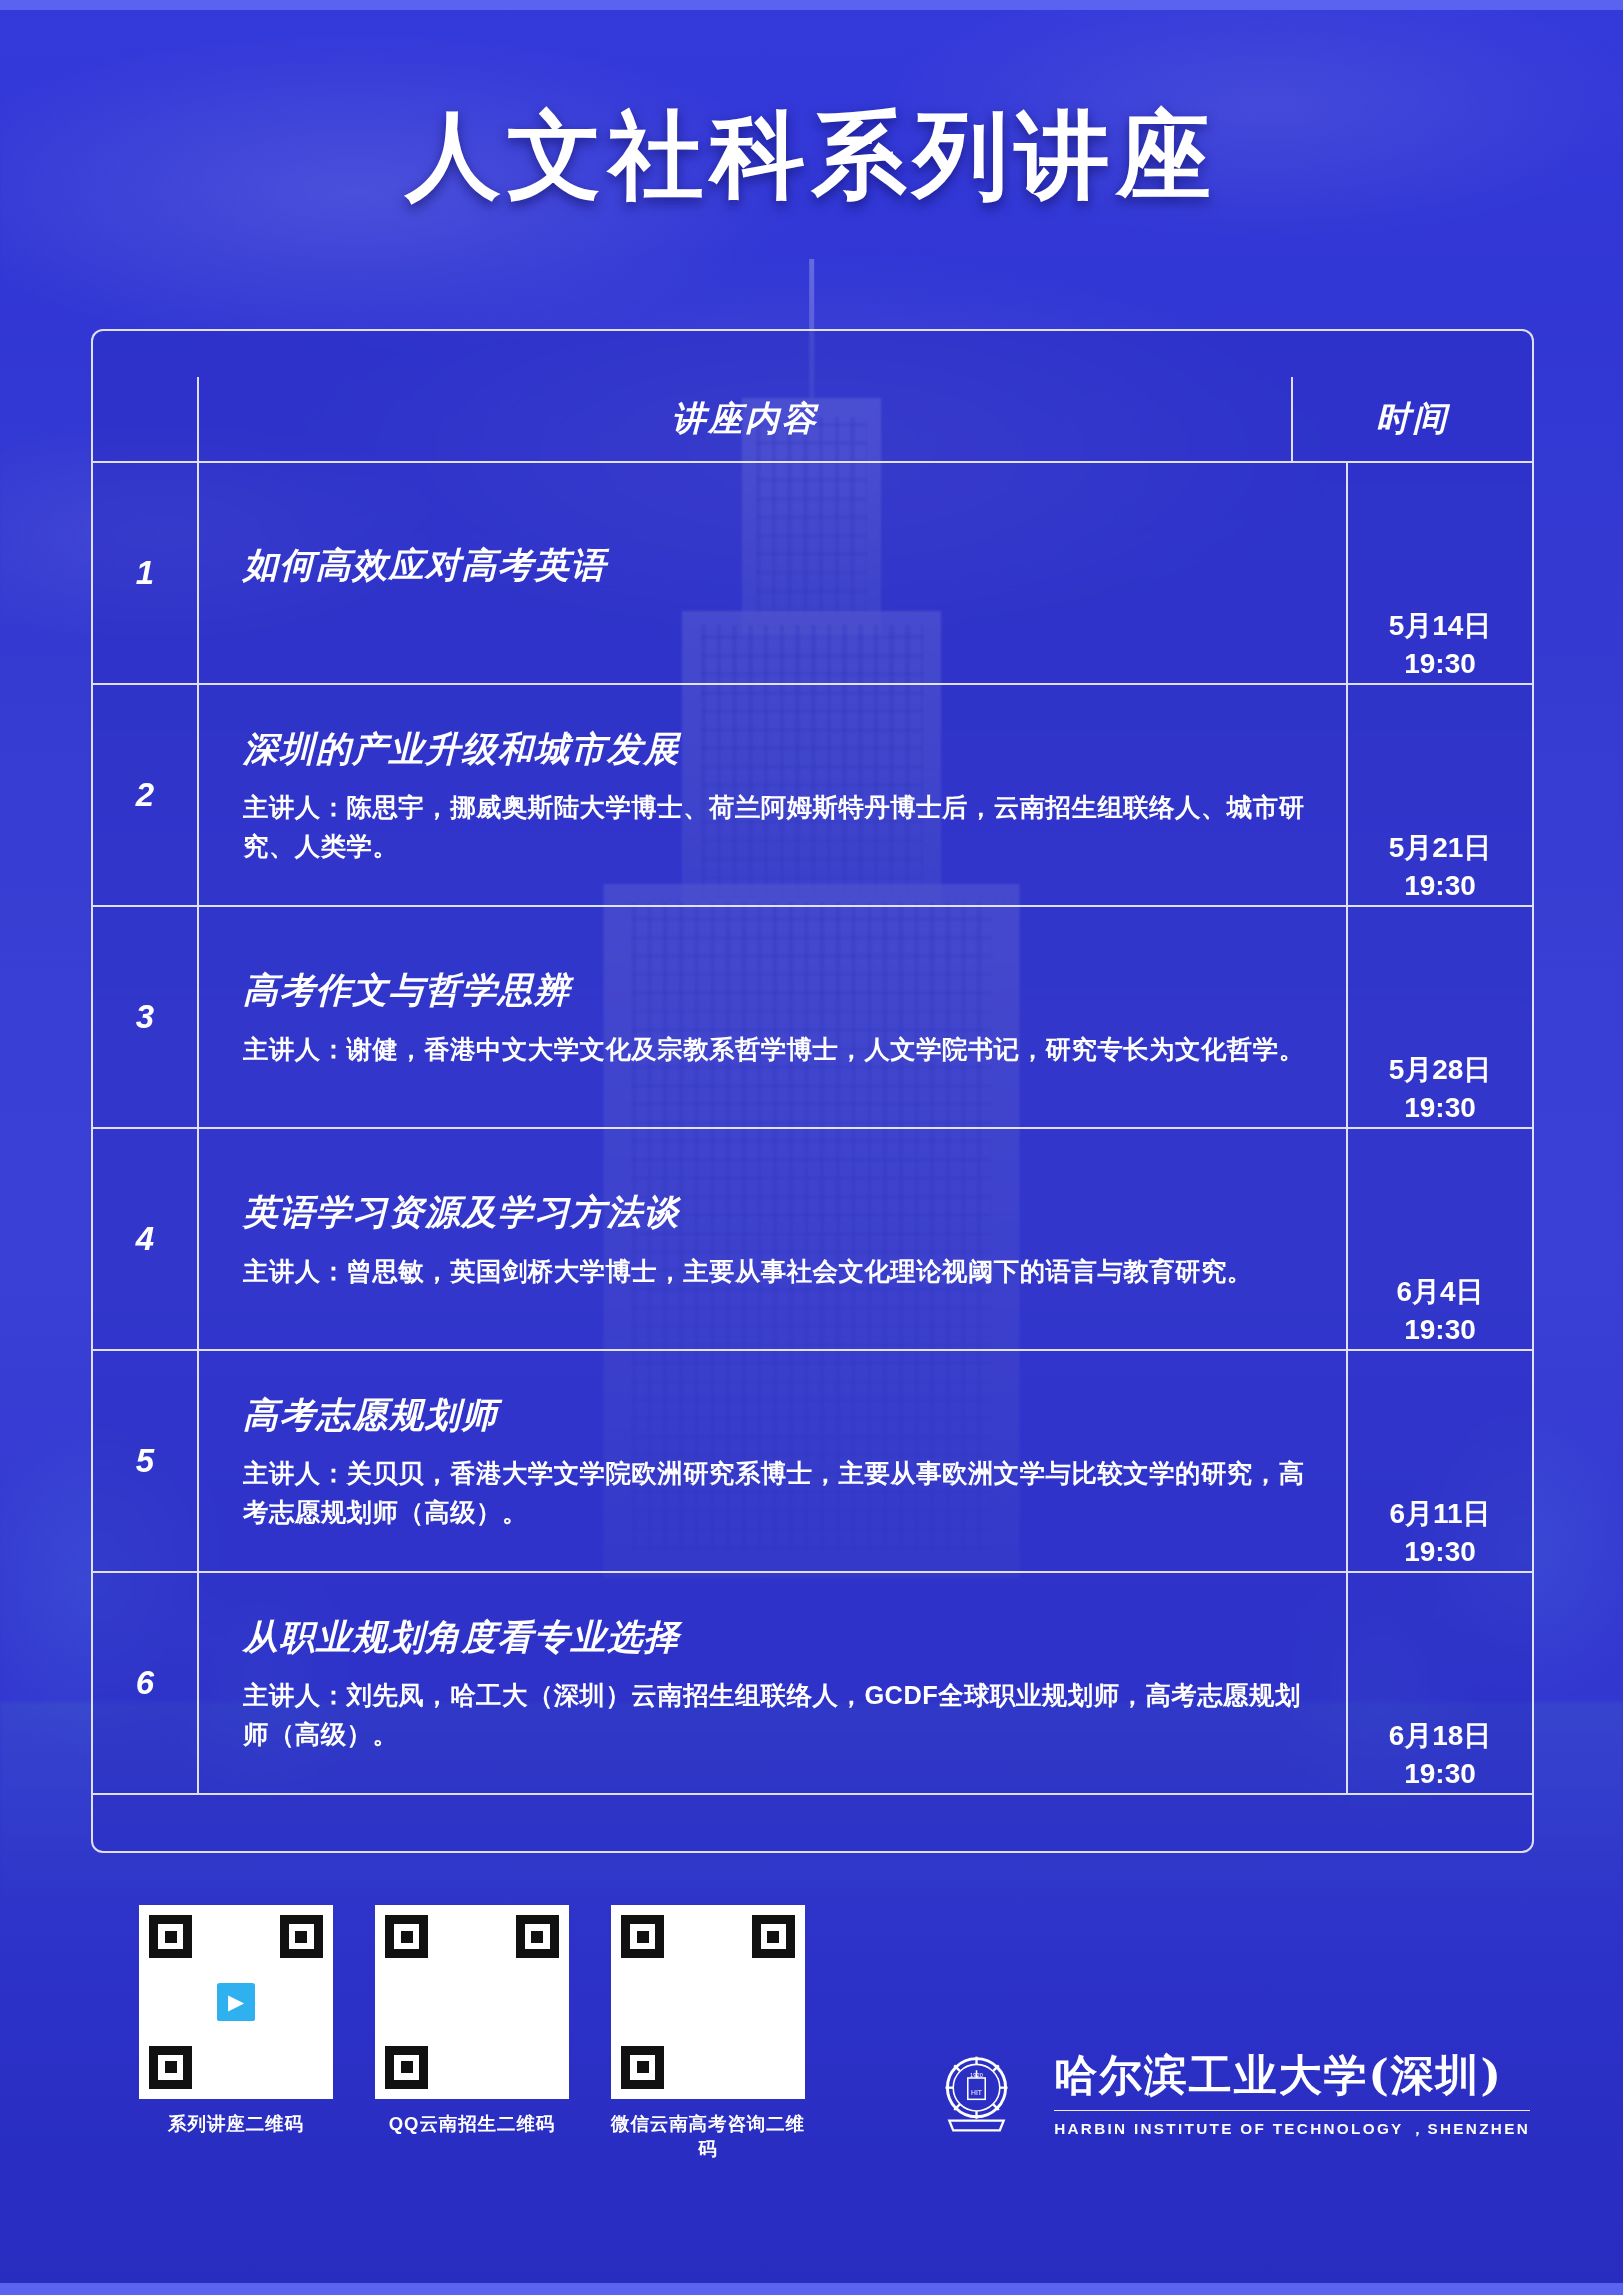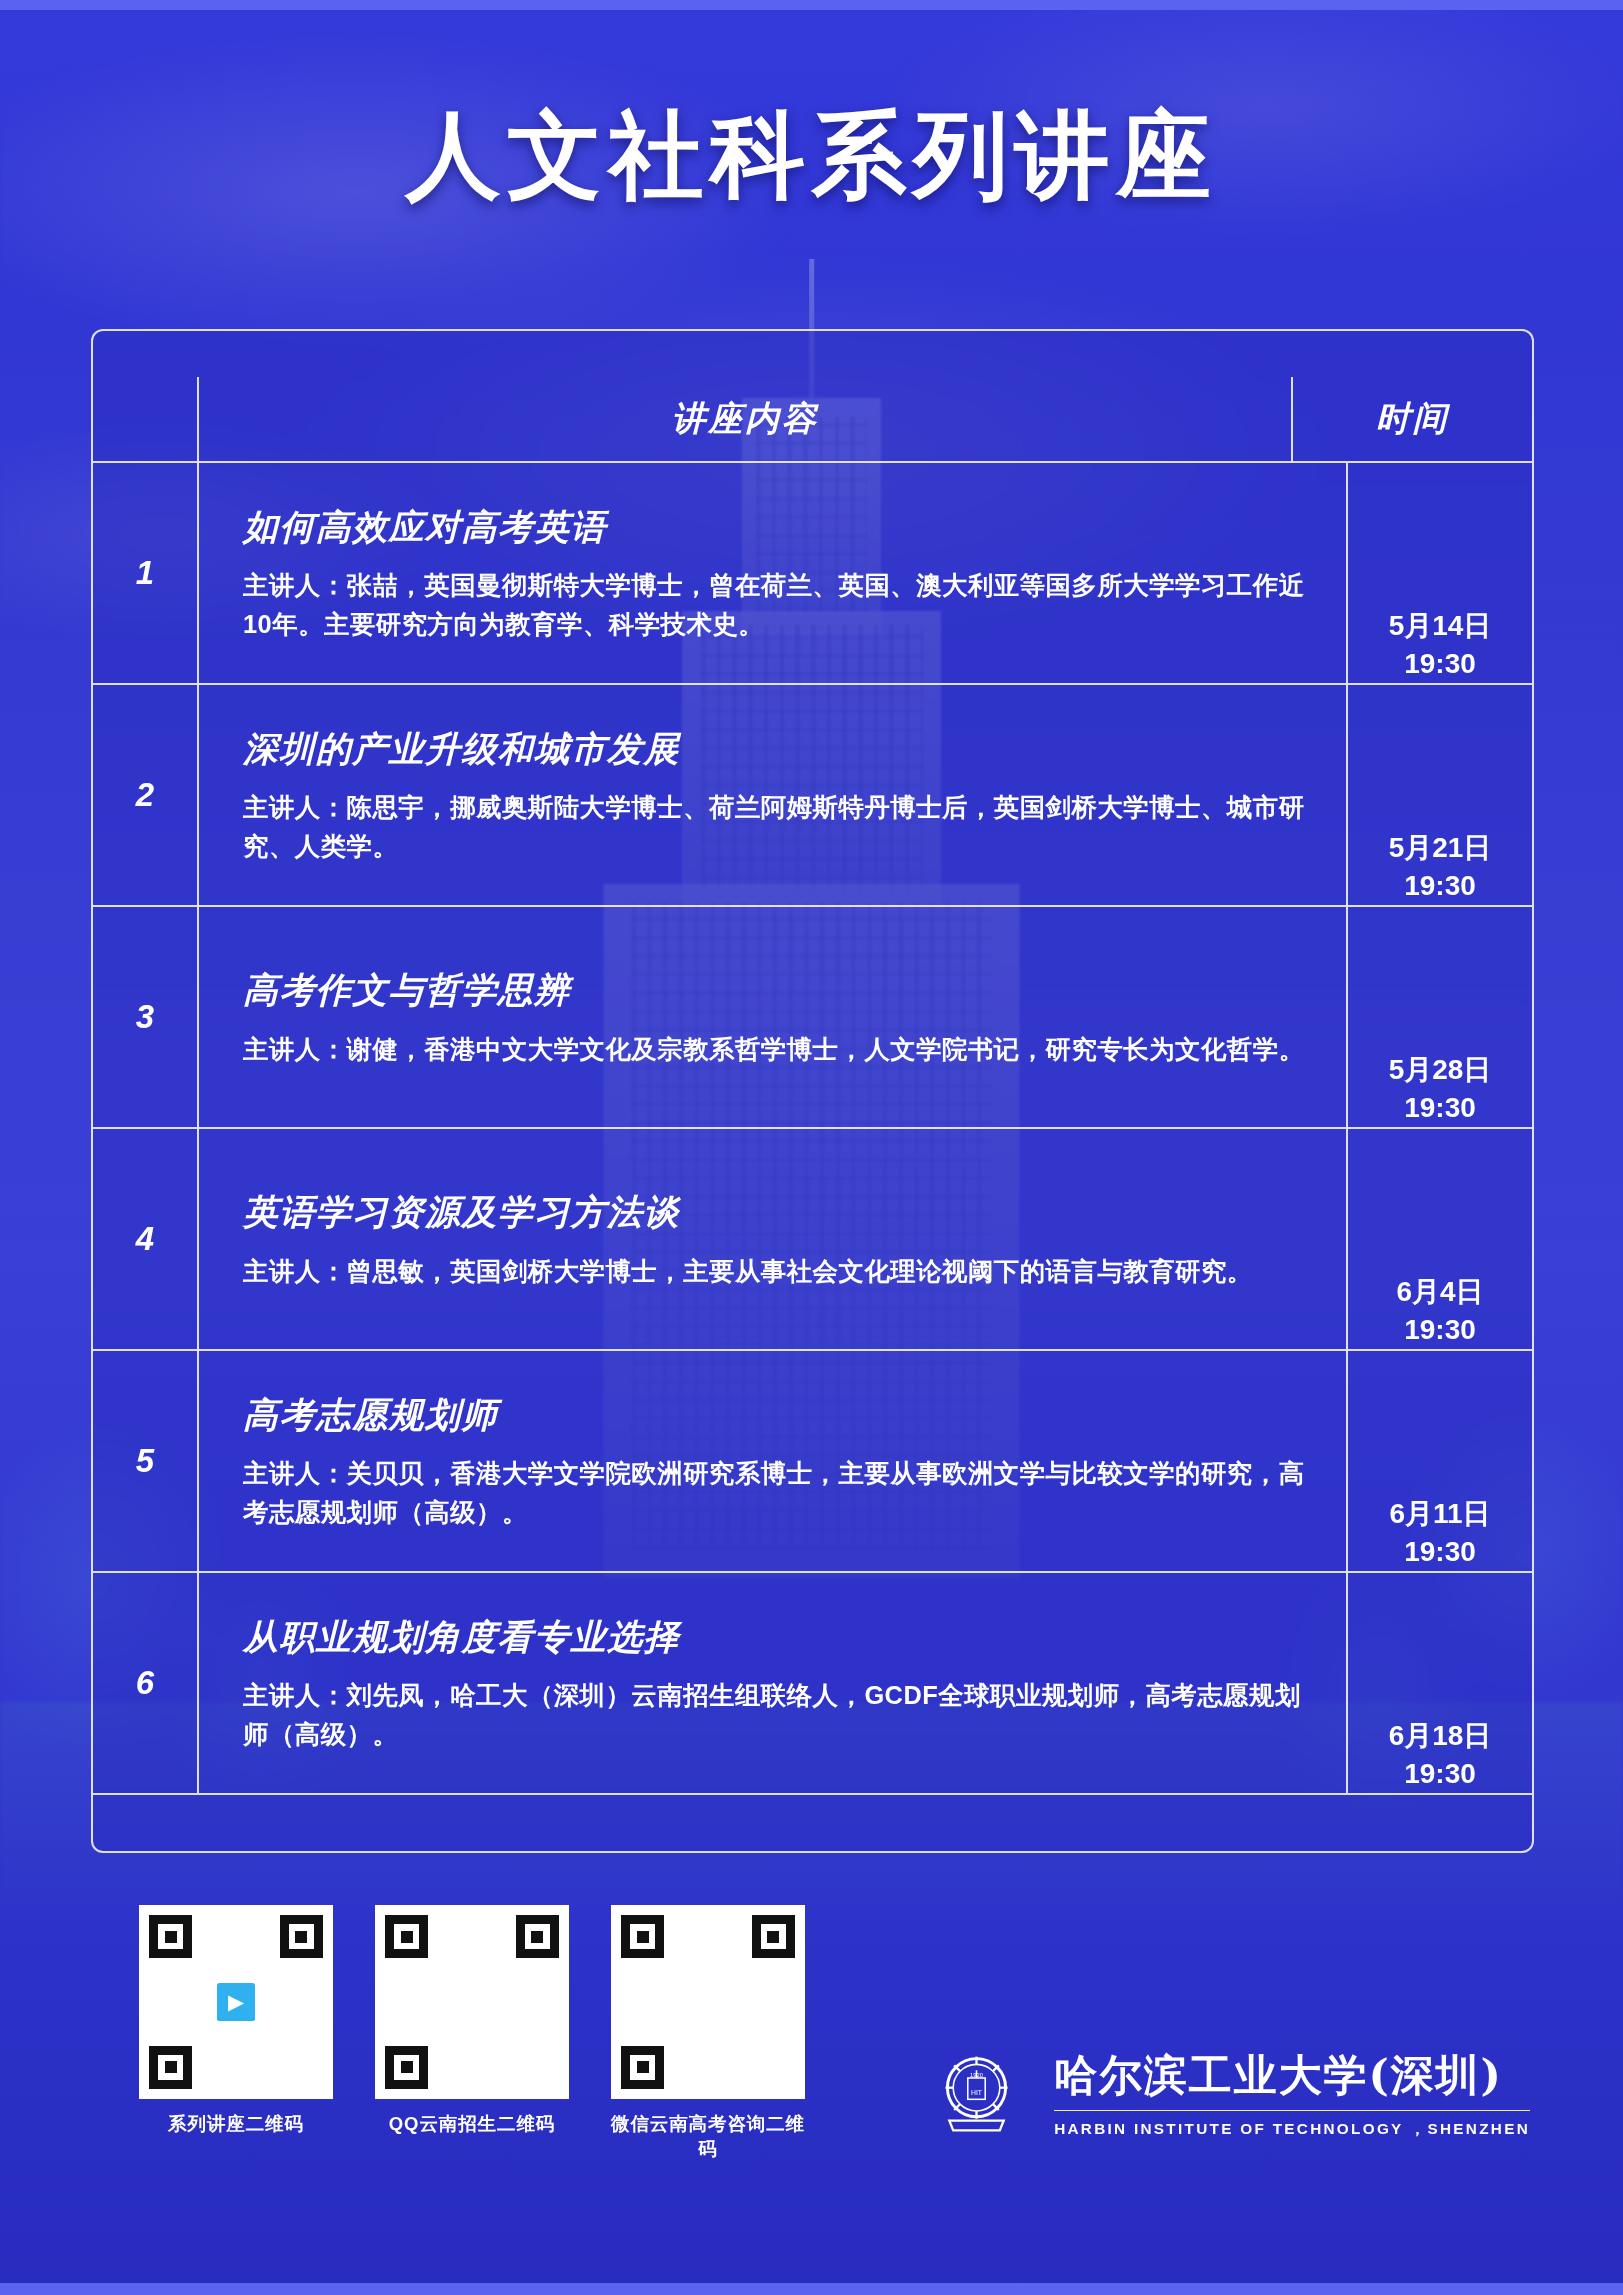--- a/index.html
+++ b/index.html
@@ -305,33 +305,32 @@
     <div class="thead">
       <div class="th-num"></div>
       <div class="th-content">讲座内容</div>
       <div class="th-time">时间</div>
     </div>
 
     <div class="row">
       <div class="cell-num">1</div>
       <div class="cell-content">
         <div class="lec-title">如何高效应对高考英语</div>
-        <div class="lec-desc">主讲人：张喆，英国曼彻斯特大学博士，曾在荷兰、英国、澳大利亚等国多所大学学习工作近10年。主要研究方向为教育学、科学技术史。</div>
       </div>
       <div class="cell-time">
         <span class="t1">5月14日</span>
         <span class="t2">19:30</span>
       </div>
     </div>
 
     <div class="row">
       <div class="cell-num">2</div>
       <div class="cell-content">
         <div class="lec-title">深圳的产业升级和城市发展</div>
-        <div class="lec-desc">主讲人：陈思宇，挪威奥斯陆大学博士、荷兰阿姆斯特丹博士后，英国剑桥大学博士、城市研究、人类学。</div>
+        <div class="lec-desc">主讲人：陈思宇，挪威奥斯陆大学博士、荷兰阿姆斯特丹博士后，云南招生组联络人、城市研究、人类学。</div>
       </div>
       <div class="cell-time">
         <span class="t1">5月21日</span>
         <span class="t2">19:30</span>
       </div>
     </div>
 
     <div class="row">
       <div class="cell-num">3</div>
       <div class="cell-content">

